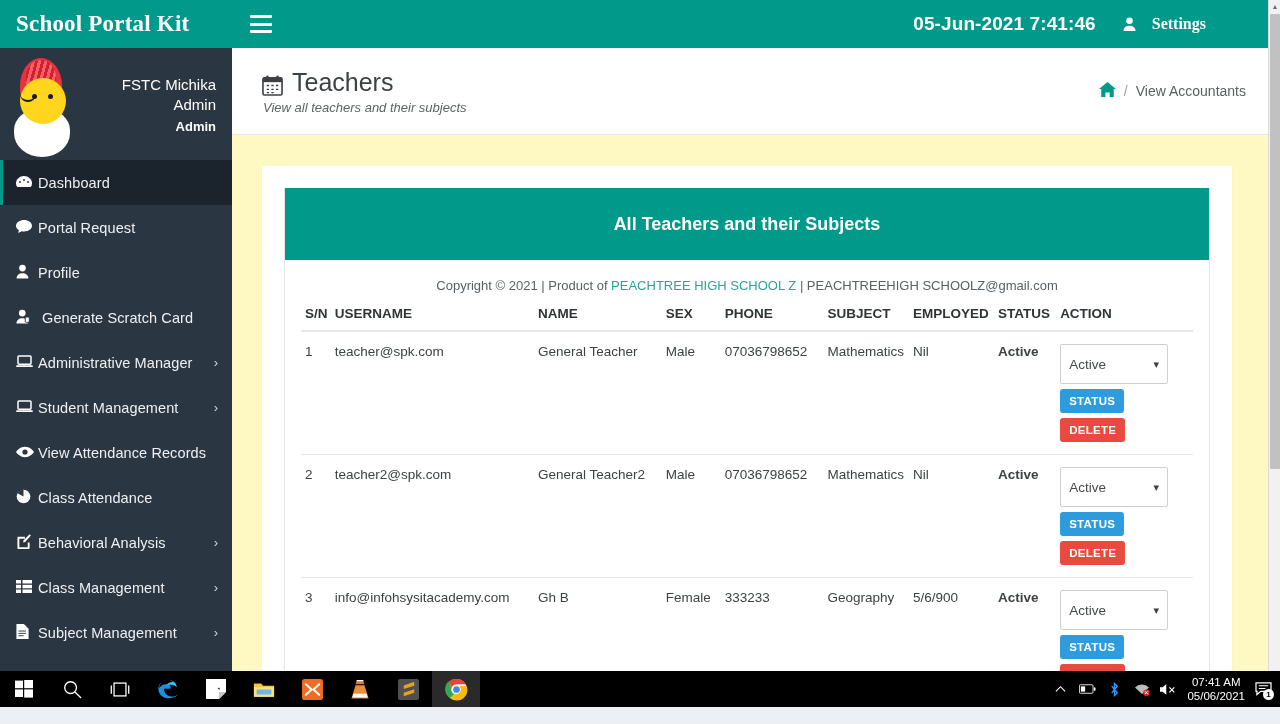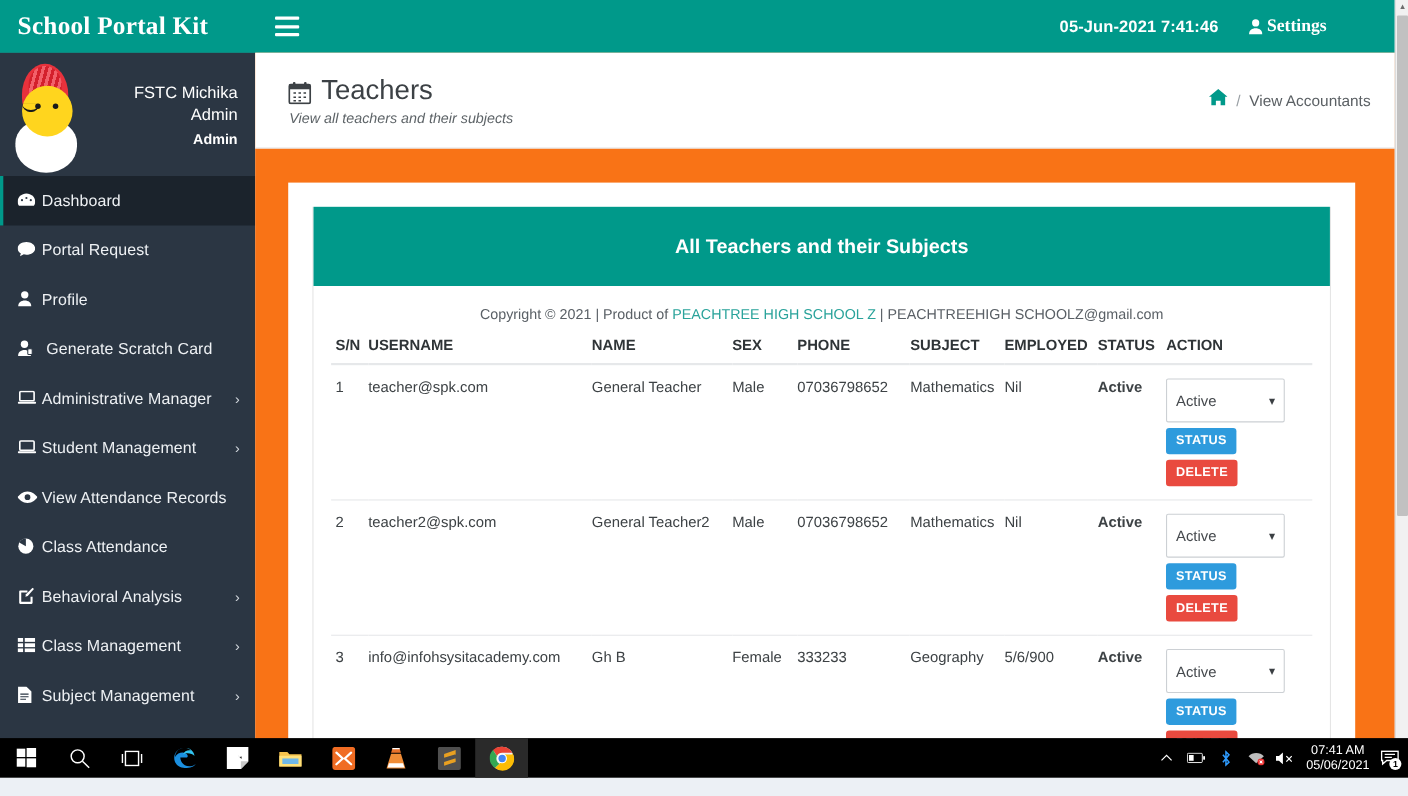--- a/index.html
+++ b/index.html
@@ -29,23 +29,23 @@
   .hamburger {
     margin-left: 18px; width: 22px; height: 18px;
     display: flex; flex-direction: column; justify-content: space-between;
     cursor: pointer;
   }
   .hamburger span { display:block; height: 3px; background: #fff; border-radius: 1px; }
   .topbar-right {
     margin-left: auto; display: flex; align-items: center; gap: 26px;
     padding-right: 62px; color: #fff;
   }
-  .clock { font-size: 15px; font-weight: 700; color: #ffffff; letter-spacing:.1px; }
+  .clock { font-size: 19px; font-weight: 700; color: #ffffff; letter-spacing:.1px; }
   .settings {
-    display: flex; align-items: center; gap: 3px;
+    display: flex; align-items: center; gap: 15px;
     font-size: 16px; font-weight: 700; color: #ffffff; cursor: pointer;
     font-family: "Liberation Serif", serif;
   }
 
   
   .sidebar {
     position: absolute; top: 48px; left: 0; width: 232px; height: 640px;
     background: #2b3643; overflow: hidden;
   }
   .user-panel {
@@ -99,21 +99,21 @@
   .menu-item .mi-caret { font-size: 13px; color: #cfd5db; }
   .menu-item.active {
     background: #1b232c;
     border-left: 3px solid #00998a;
     padding-left: 13px;
   }
 
   
   .content {
     position: absolute; top: 48px; left: 232px; width: 1036px; height: 640px;
-    background: #f97316;
+    background: #fef9c3;
   }
   .content-header {
     height: 87px; background: #ffffff; border-bottom: 1px solid #e4e7ea;
     display: flex; align-items: center; padding: 0 22px 0 30px;
     position: relative;
   }
   .page-title-wrap { display: flex; flex-direction: column; justify-content: center; }
   .page-title {
     display: flex; align-items: center; gap: 9px;
     font-size: 25px; color: #3c4145; font-weight: 400; line-height: 30px;

